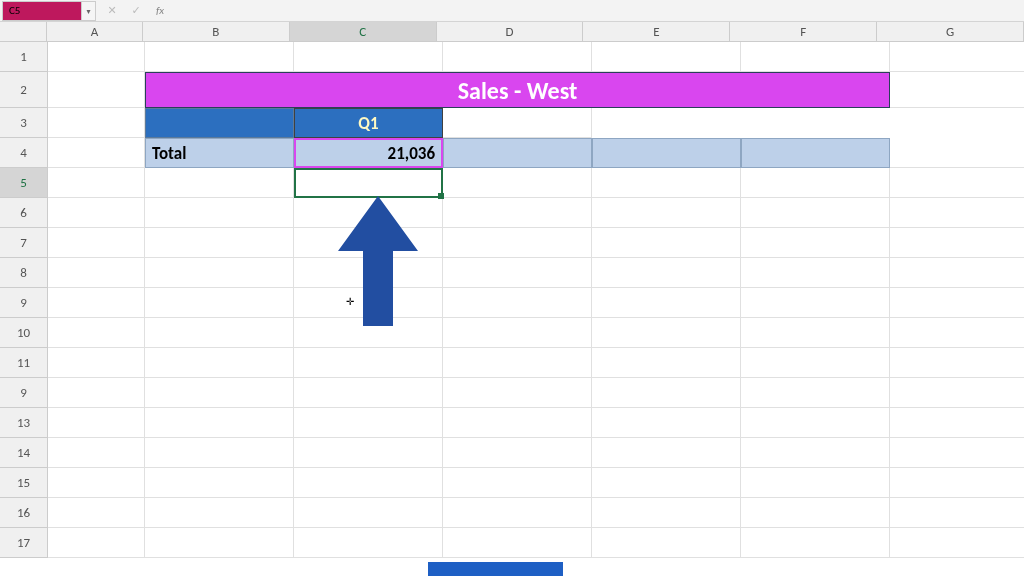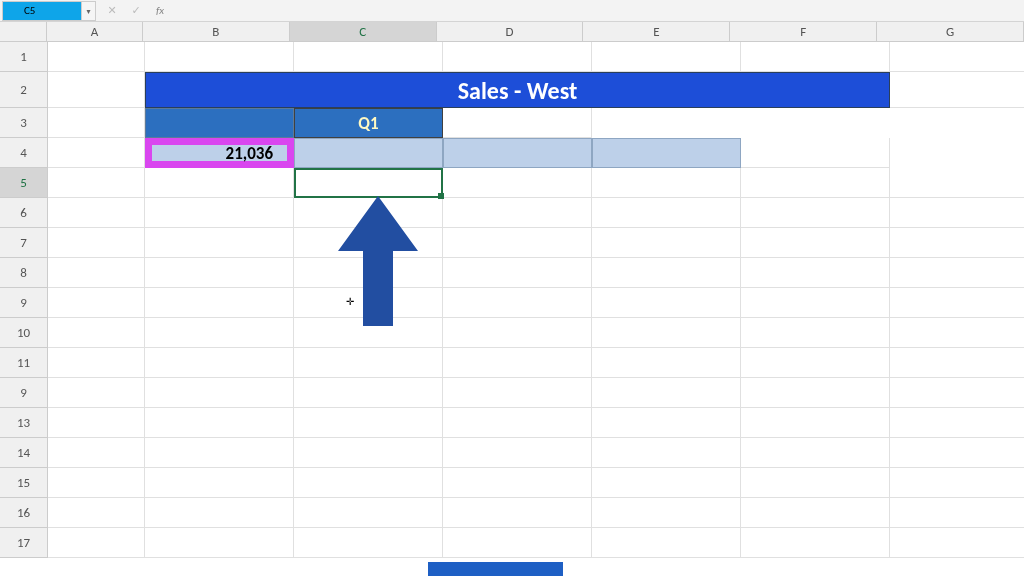--- a/index.html
+++ b/index.html
@@ -17,24 +17,24 @@
     .formula-bar-row {
       height: 22px;
       display: flex;
       align-items: center;
       background: #f3f3f3;
       border-bottom: 1px solid #d4d4d4;
     }
     .name-box {
       width: 80px;
       height: 20px;
-      background: #0ea5e9;
+      background: #be185d;
       border: 1px solid #ccc;
       font-size: 11px;
-      padding: 2px 21px;
+      padding: 2px 6px;
       margin-left: 2px;
       display: flex;
       align-items: center;
     }
     .name-box-dropdown {
       width: 14px;
       height: 20px;
       background: #f5f5f5;
       border: 1px solid #ccc;
       border-left: none;
@@ -153,21 +153,21 @@
       display: flex;
       align-items: center;
       padding: 0 4px;
       font-size: 17px;
       position: relative;
     }
     
     
     .title-merged {
       width: 745px; 
-      background: #1d4ed8;
+      background: #d946ef;
       color: #fff;
       font-weight: bold;
       font-size: 24px;
       justify-content: center;
       border: 1px solid #2a3f5a;
     }
     .qheader {
       background: #2c6fbf;
       color: #fef9c3;
       font-weight: bold;
@@ -186,22 +186,22 @@
       color: #000;
       border: 1px solid #8ea6c2;
       padding-left: 6px;
     }
     .total-val {
       background: #bdd0e9;
       font-weight: bold;
       font-size: 17px;
       color: #000;
       justify-content: flex-end;
-      border: 7px solid #d946ef;
-      padding-right: 14px;
+      border: 2px solid #d946ef;
+      padding-right: 6px;
     }
     .total-empty {
       background: #bdd0e9;
       border: 1px solid #8ea6c2;
     }
     
     
     .selected-cell-border {
       position: absolute;
       left: 246px;
@@ -318,20 +318,21 @@
 
       <div class="cell-row">
         <div class="cell col-A"></div>
         <div class="cell col-B b3-empty"></div>
         <div class="cell col-C qheader">Q1</div>
         <div class="cell col-G"></div>
       </div>
 
       <div class="cell-row">
         <div class="cell col-A"></div>
+        <div class="cell col-B total-label">Total</div>
         <div class="cell col-C total-val">21,036</div>
         <div class="cell col-D total-empty"></div>
         <div class="cell col-E total-empty"></div>
         <div class="cell col-F total-empty"></div>
         <div class="cell col-G"></div>
       </div>
 
       <div class="cell-row">
           <div class="cell col-A"></div>
           <div class="cell col-B"></div>

